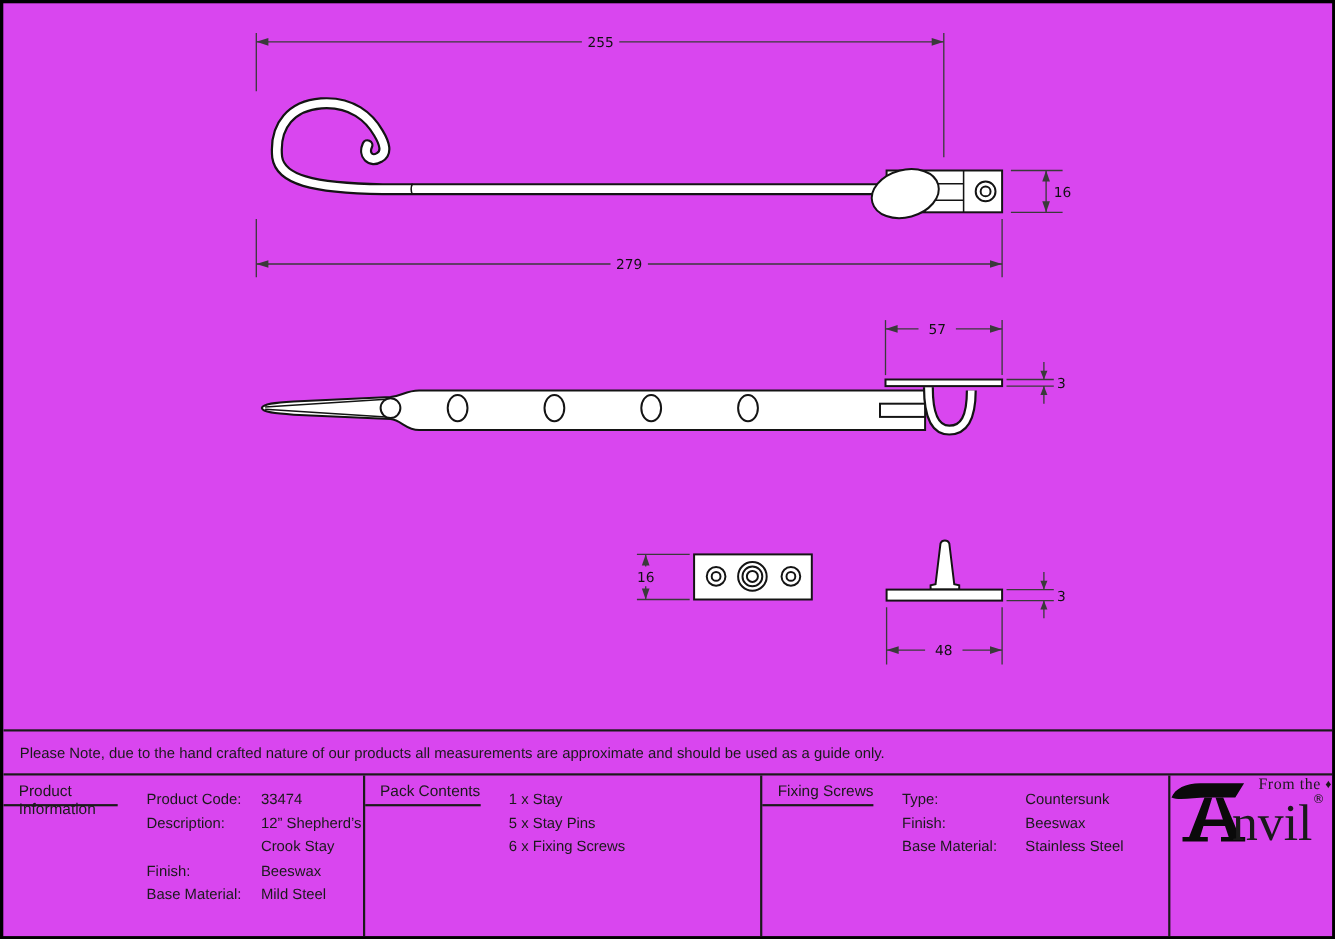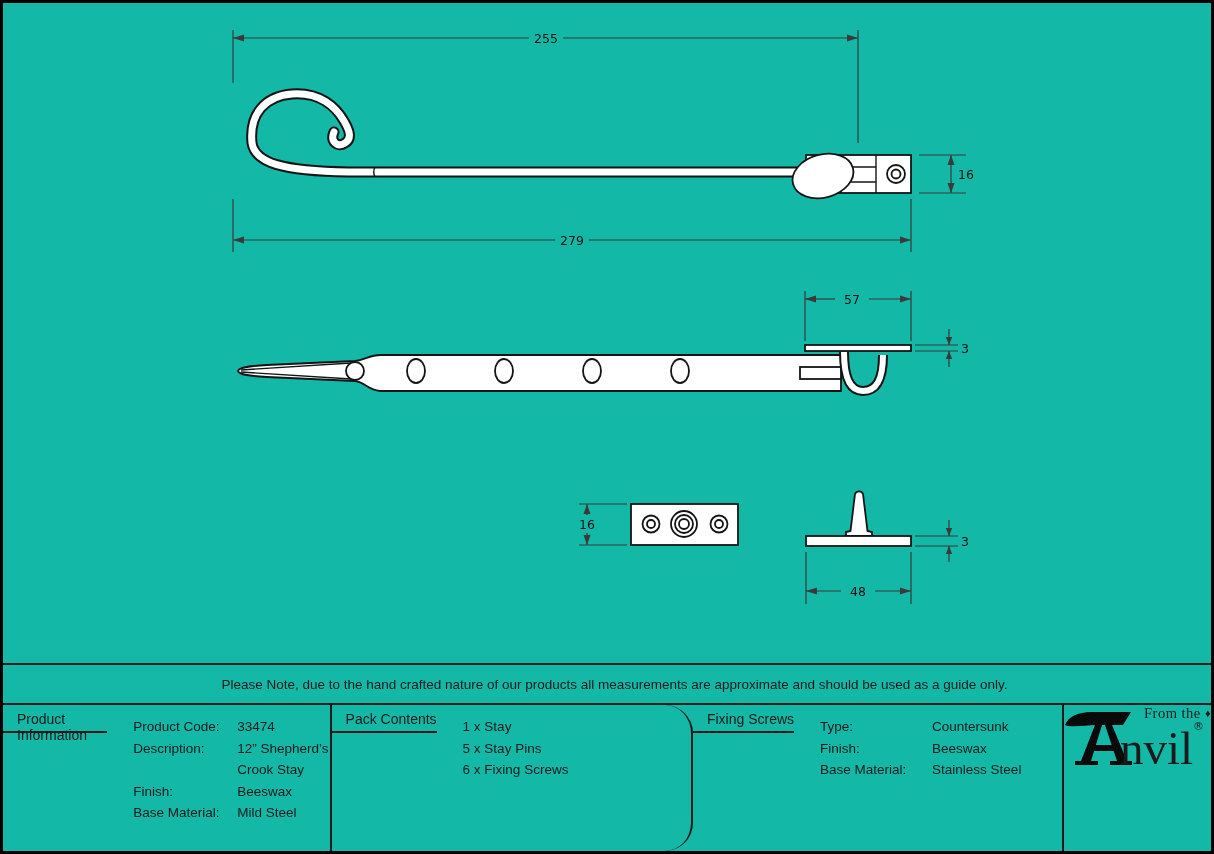--- a/index.html
+++ b/index.html
@@ -1,41 +1,41 @@
 <!DOCTYPE html>
 <html><head>
 <meta charset="utf-8">
 <style>
   * { margin:0; padding:0; box-sizing:border-box; }
   body { background:#888; font-family:"Liberation Sans", sans-serif; }
   .page {
-    width:1214px; height:854px; background:#14b8a6; position:relative;
+    width:1214px; height:854px; background:#d946ef; position:relative;
     border:3px solid #000; overflow:hidden; color:#1a1a1a;
   }
   svg.drawings { position:absolute; top:0; left:0; display:block; }
   svg .dimline { stroke:#3a3a3a; stroke-width:1.2; }
   svg .arrow { fill:#3a3a3a; stroke:none; }
   svg .part { stroke:#141414; stroke-width:1.8; fill:#fff; }
   svg .part-thin { stroke:#141414; stroke-width:1.4; fill:none; }
   svg .tube-b { stroke:#141414; stroke-width:11; fill:none; stroke-linecap:round; stroke-linejoin:round; }
   svg .tube-w { stroke:#fff; stroke-width:7; fill:none; stroke-linecap:round; stroke-linejoin:round; }
   svg .hook-b { stroke:#141414; stroke-width:10; fill:none; }
   svg .hook-w { stroke:#fff; stroke-width:6; fill:none; }
   svg text.dim { font-family:"DejaVu Sans", sans-serif; font-size:12.5px; fill:#111; }
   .note-strip {
     position:absolute; left:0; right:0; top:660px; height:40px;
     border-top:2px solid #1a1a1a; display:flex; align-items:center;
-    padding-left:15px; font-size:13.5px;justify-content:center;
+    padding-left:15px; font-size:13.5px;
   }
   .info-table {
     position:absolute; left:0; right:0; top:700px; bottom:0;
     border-top:2px solid #1a1a1a; display:flex;
   }
   .col { border-right:2px solid #1a1a1a; display:flex; flex-direction:row; }
-  .col-1 { width:340px; } .col-2 { width:374px;border-radius:28px; } .col-3 { width:384px; }
+  .col-1 { width:340px; } .col-2 { width:374px; } .col-3 { width:384px; }
   .col-logo { flex:1; border-right:none; display:flex; align-items:flex-start; justify-content:center; }
   .col-header {
     height:28px; border-bottom:2px solid #1a1a1a;
     padding:6px 0 0 14px; font-size:14px;
   }
   .col-body { padding:11px 0 0 14px; font-size:13.5px;margin-left:12px; }
   .kv-row { display:grid; grid-template-columns:104px auto; line-height:21.5px; }
   .col-3 .kv-row { grid-template-columns:112px auto; }
   .pc-item { line-height:21.5px; }
   

